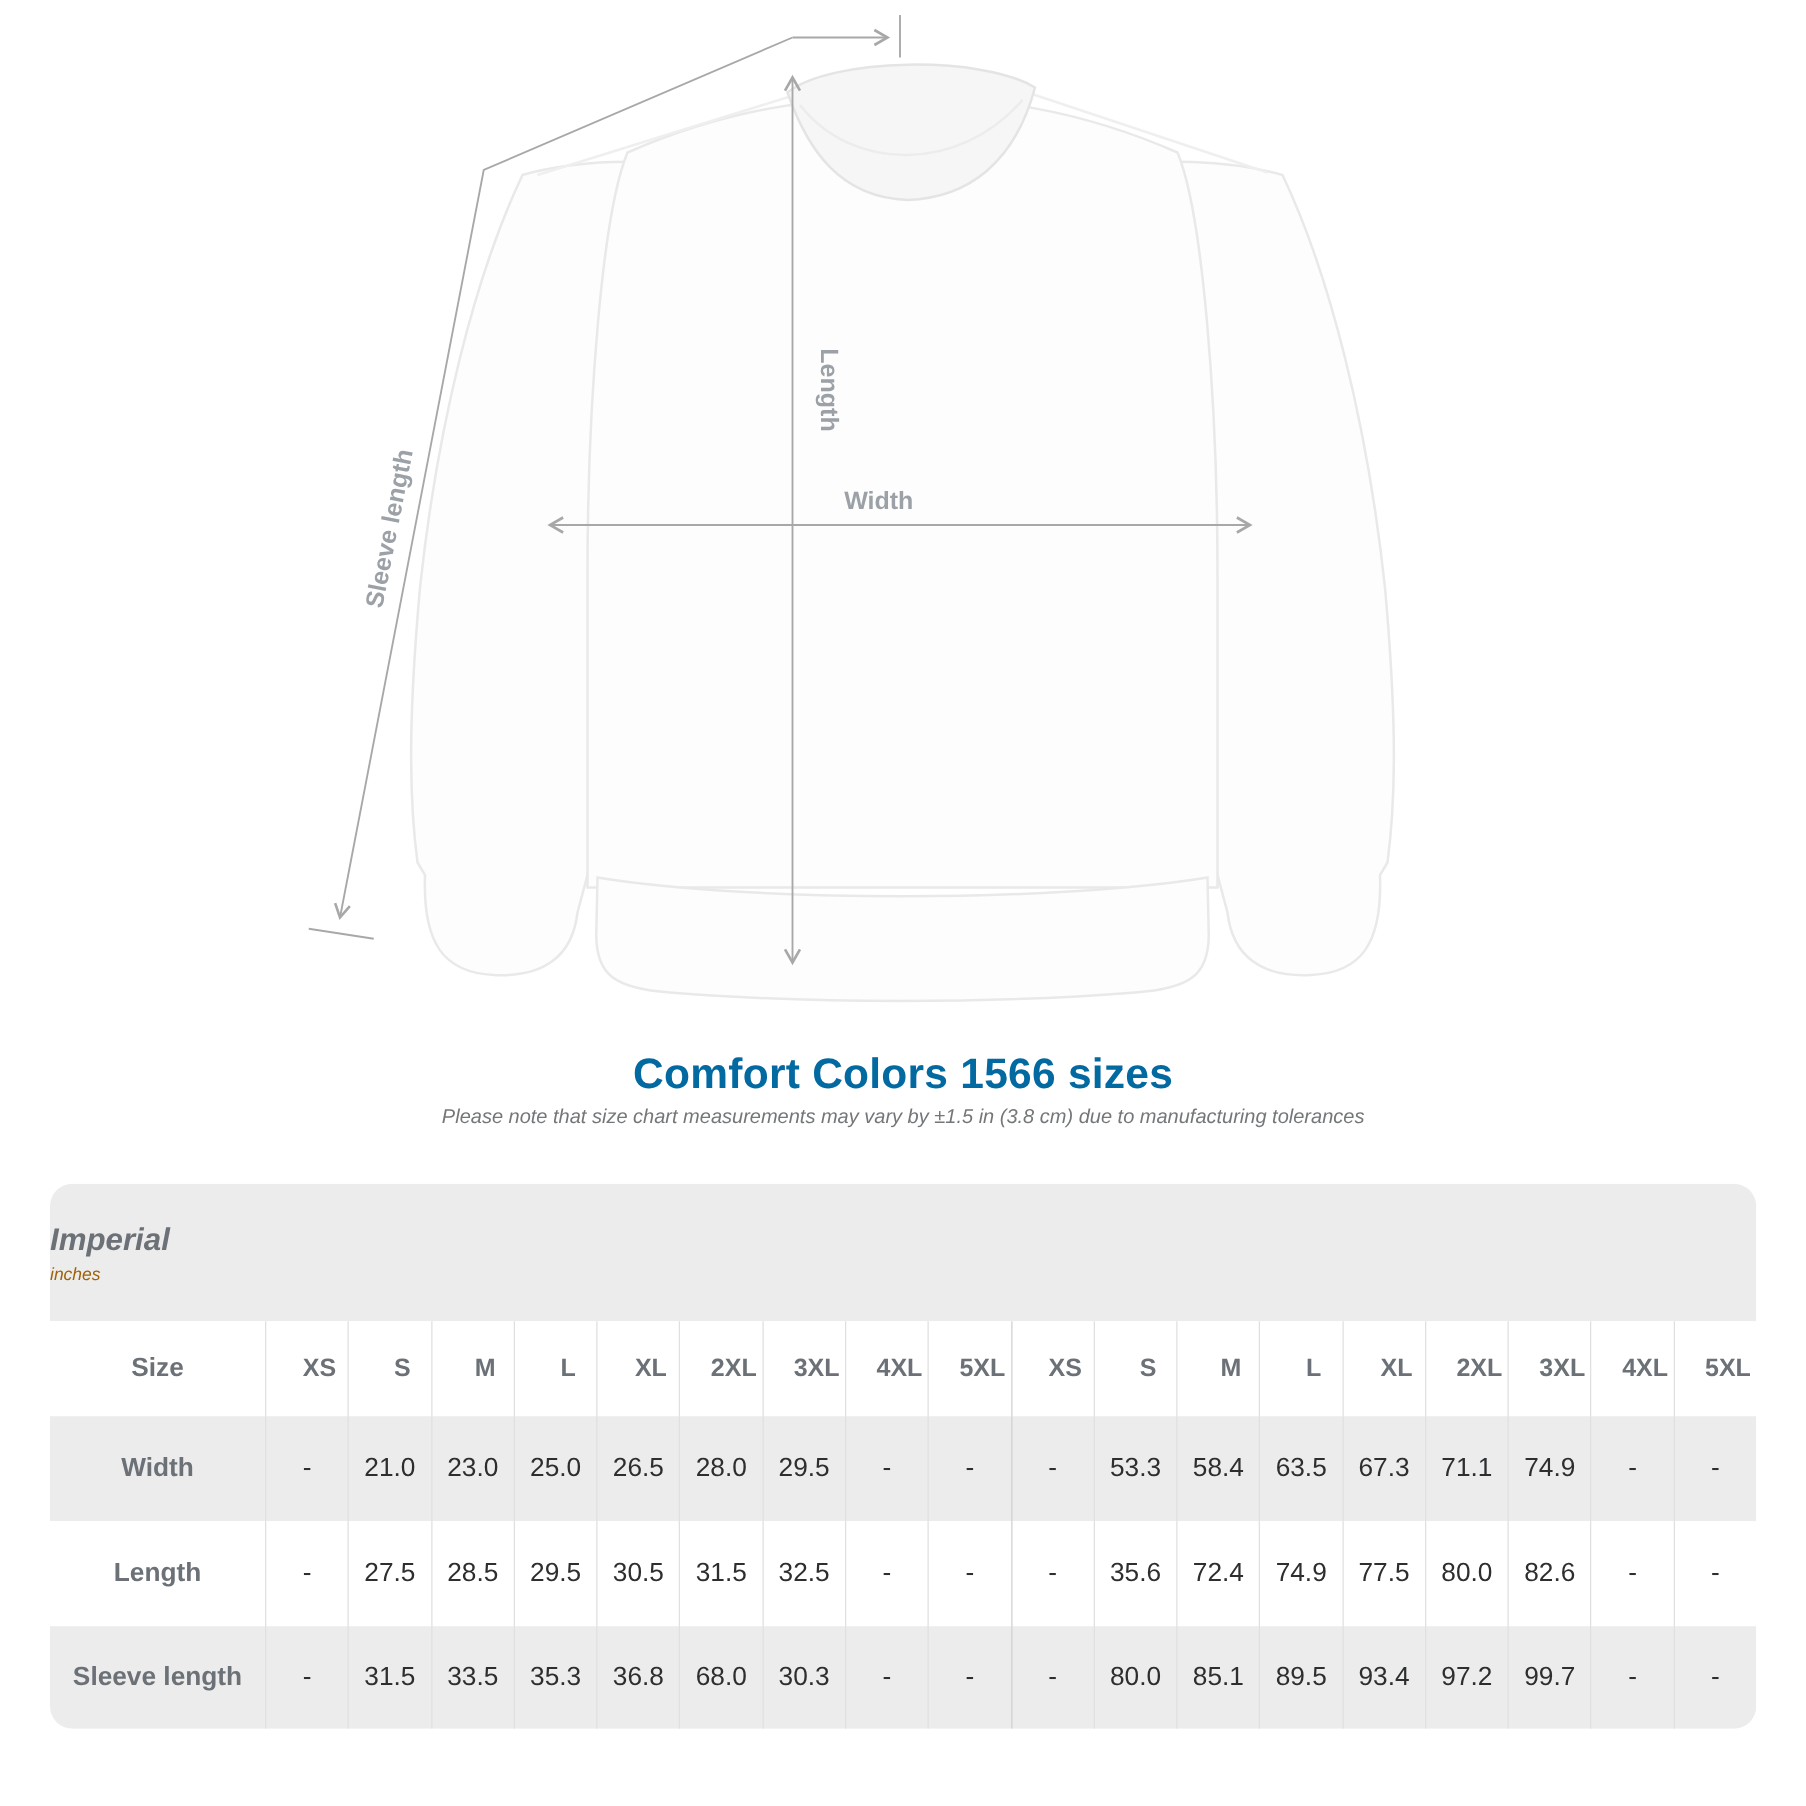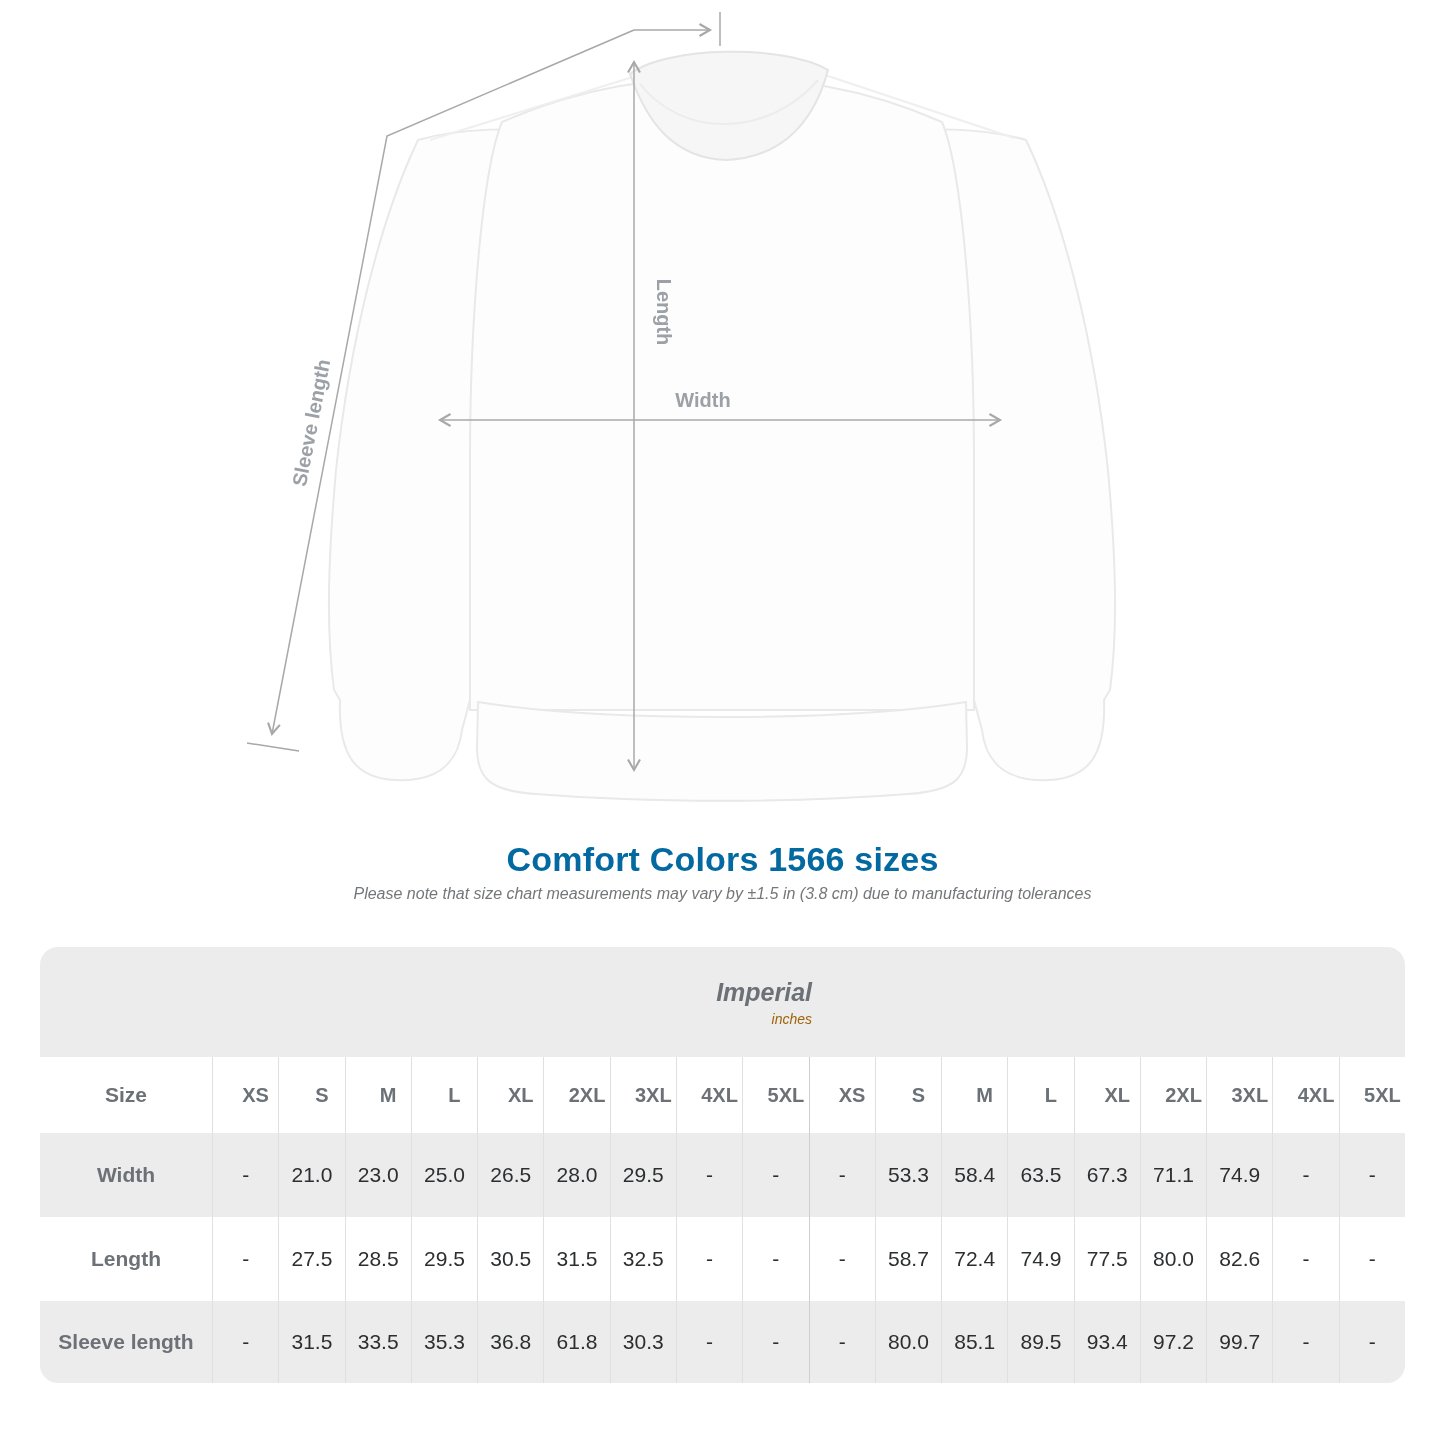--- a/index.html
+++ b/index.html
@@ -23,21 +23,21 @@
 
   .size-table{
     width:1365px;margin:44px auto 0 auto;
     border-radius:18px;overflow:hidden;
     color:#2f3234;
   }
   .unit-band{
     display:grid;grid-template-columns:772px 593px;
     background:#ececec;height:110px;
   }
-  .unit-cell{display:flex;flex-direction:column;align-items:flex-end;justify-content:center;gap:4px;}
+  .unit-cell{display:flex;flex-direction:column;align-items:flex-start;justify-content:center;gap:4px;}
   .unit-name{font-size:25px;font-weight:bold;font-style:italic;color:#6b7176;}
   .unit-sub{font-size:14px;font-style:italic;color:#a16207;}
 
   .trow{display:grid;grid-template-columns:172px repeat(18,1fr);}
   .hrow{height:76px;background:#ffffff;}
   .drow{height:84px;}
   .drow.grey{background:#ececec;}
   .drow.white{background:#ffffff;}
   .drow:last-child{height:82px;}
 
@@ -191,37 +191,37 @@
         <div class="tcell val sep">-</div>
         <div class="tcell val sep">27.5</div>
         <div class="tcell val sep">28.5</div>
         <div class="tcell val sep">29.5</div>
         <div class="tcell val sep">30.5</div>
         <div class="tcell val sep">31.5</div>
         <div class="tcell val sep">32.5</div>
         <div class="tcell val sep">-</div>
         <div class="tcell val sep">-</div>
         <div class="tcell val sep group-divider">-</div>
-        <div class="tcell val sep">58.7</div>
+        <div class="tcell val sep">35.6</div>
         <div class="tcell val sep">72.4</div>
         <div class="tcell val sep">74.9</div>
         <div class="tcell val sep">77.5</div>
         <div class="tcell val sep">80.0</div>
         <div class="tcell val sep">82.6</div>
         <div class="tcell val sep">-</div>
         <div class="tcell val sep">-</div>
       </div>
       <div class="trow drow grey">
         <div class="tcell rlabel">Sleeve length</div>
         <div class="tcell val sep">-</div>
         <div class="tcell val sep">31.5</div>
         <div class="tcell val sep">33.5</div>
         <div class="tcell val sep">35.3</div>
         <div class="tcell val sep">36.8</div>
-        <div class="tcell val sep">61.8</div>
+        <div class="tcell val sep">68.0</div>
         <div class="tcell val sep">30.3</div>
         <div class="tcell val sep">-</div>
         <div class="tcell val sep">-</div>
         <div class="tcell val sep group-divider">-</div>
         <div class="tcell val sep">80.0</div>
         <div class="tcell val sep">85.1</div>
         <div class="tcell val sep">89.5</div>
         <div class="tcell val sep">93.4</div>
         <div class="tcell val sep">97.2</div>
         <div class="tcell val sep">99.7</div>

